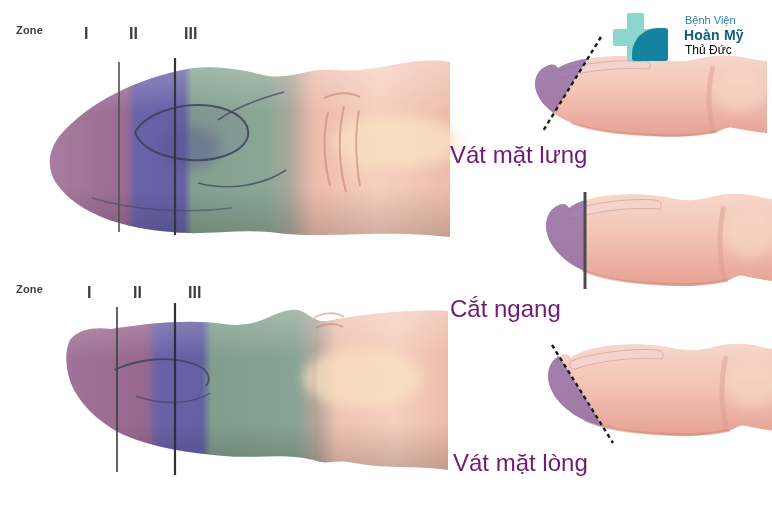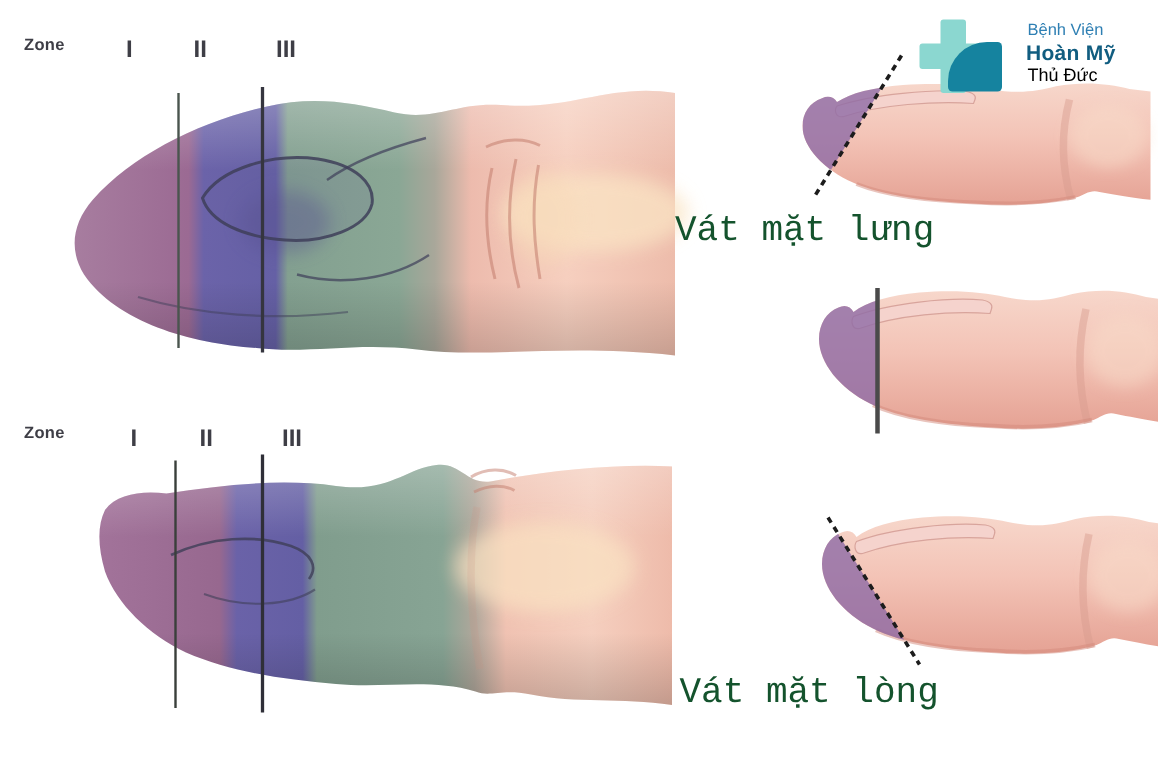--- a/index.html
+++ b/index.html
@@ -3,21 +3,21 @@
 <meta charset="utf-8">
 <style>
   html,body{margin:0;padding:0;background:#fff;}
   #stage{
     position:relative;width:772px;height:507px;background:#ffffff;overflow:hidden;
     font-family:"Liberation Sans", sans-serif;
   }
   .abs{position:absolute;}
   .zone-title{font-size:11px;font-weight:700;color:#3e3e46;letter-spacing:.2px;}
   .zone-num{font-size:16px;font-weight:700;color:#3e3e46;}
-  .cut-label{font-size:24px;font-weight:400;color:#14532d;white-space:nowrap;font-family:Liberation Mono, monospace;}
+  .cut-label{font-size:24px;font-weight:400;color:#701a75;white-space:nowrap;}
   svg.fig{position:absolute;overflow:visible;}
   
   #logo{position:absolute;left:610px;top:10px;width:162px;height:62px;z-index:9;}
   #logo .cross{position:absolute;left:0;top:0;width:58px;height:54px;}
   #logo .bar-v{position:absolute;left:17px;top:3px;width:17px;height:49px;background:#8bd7d0;border-radius:2px;}
   #logo .bar-h{position:absolute;left:3px;top:19px;width:46px;height:17px;background:#8bd7d0;border-radius:2px;}
   #logo .swoosh{position:absolute;left:22px;top:18px;width:36px;height:33px;background:#15839f;
     border-radius:26px 3px 3px 3px;}
   #logo .txt{position:absolute;left:74px;top:5px;line-height:1;}
   #logo .l1{font-size:11px;color:#2e7fb3;margin:0 0 2px 1px;}
@@ -177,20 +177,21 @@
       <ellipse cx="212" cy="42" rx="26" ry="24" fill="#f8dbc9" opacity="0.55" filter="url(#blurF2)"></ellipse>
       <path d="M186,14 C180,40 181,66 187,90" fill="none" stroke="#d79c8e" stroke-width="5" opacity="0.45"></path>
       <path d="M44,78 C64,87 94,91 124,92 C150,94 172,92 190,88" fill="none" stroke="#d4897c" stroke-width="3" opacity="0.5"></path>
       <path d="M31,19 C55,10 95,6 117,8 C122,9 124,11 123,14 L122,17 C96,15 60,18 35,27 C30,28 29,22 31,19 Z" fill="#f5d3cd" stroke="#d8a49c" stroke-width="0.8"></path>
       <g clip-path="url(#clipF2)">
         <polygon points="47,-4 47,108 -30,108 -30,-4" fill="#8e6ba6" opacity="0.8"></polygon>
       </g>
     </g>
     <line x1="47" y1="4" x2="47" y2="101" stroke="#4a4a4a" stroke-width="3"></line>
   </svg>
+  <div class="abs cut-label" style="left:450px;top:295px;">Cắt ngang</div>
 
   <svg class="fig" style="left:538px;top:338px;" width="234" height="130" viewBox="0 0 234 130">
     <defs>
       <linearGradient id="sk3" x1="0" y1="0" x2="0" y2="1">
         <stop offset="0" stop-color="#f7d7cb"></stop>
           <stop offset="0.45" stop-color="#f3c3b6"></stop>
           <stop offset="1" stop-color="#e5a294"></stop>
       </linearGradient>
       <clipPath id="clipF3">
           <path d="M8,34 C8,24 13,16 21,13 C25,11 29,12 31,16 C40,9 55,5 75,3 C100,1 118,3 132,6 C152,10 163,8 177,4 C196,0 212,2 226,6 L240,8 L240,90 C226,88 216,86 206,84 C200,82 196,86 191,88 C174,93 148,95 124,93 C92,91 62,87 42,77 C22,67 8,50 8,34 Z"></path>

